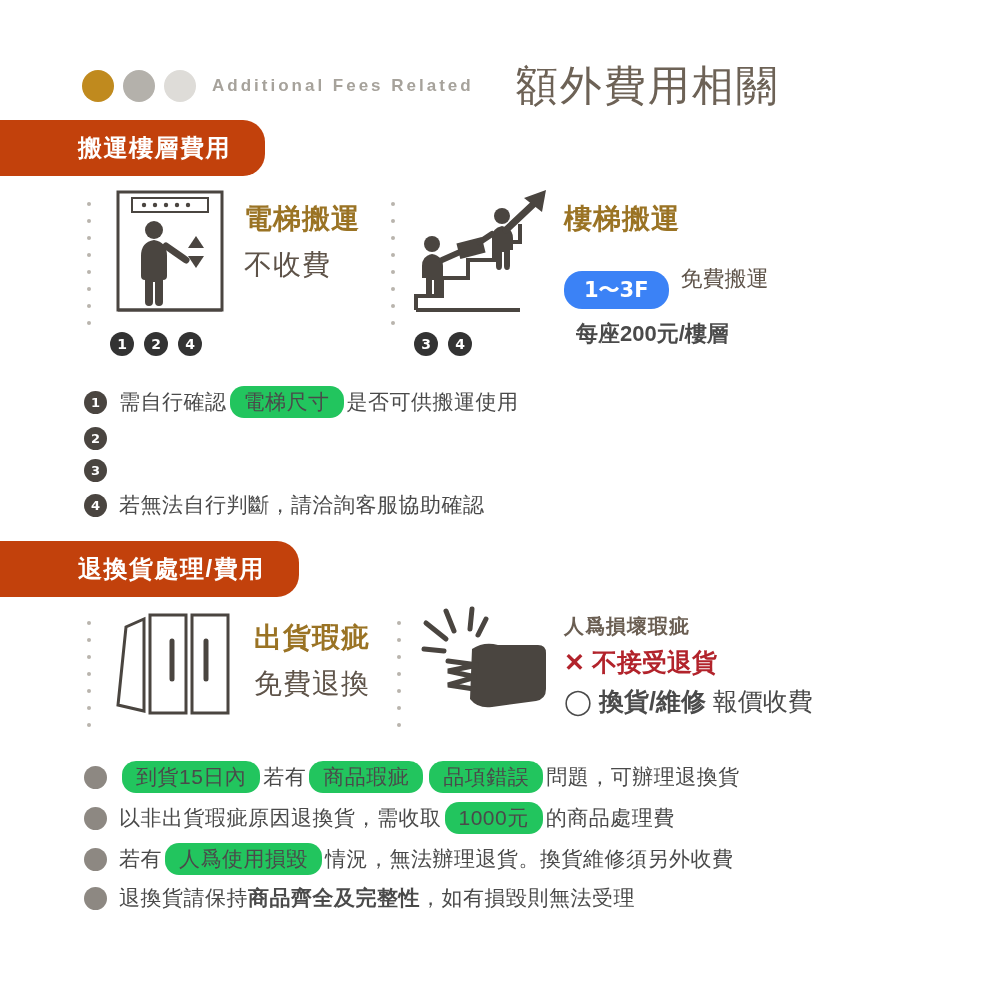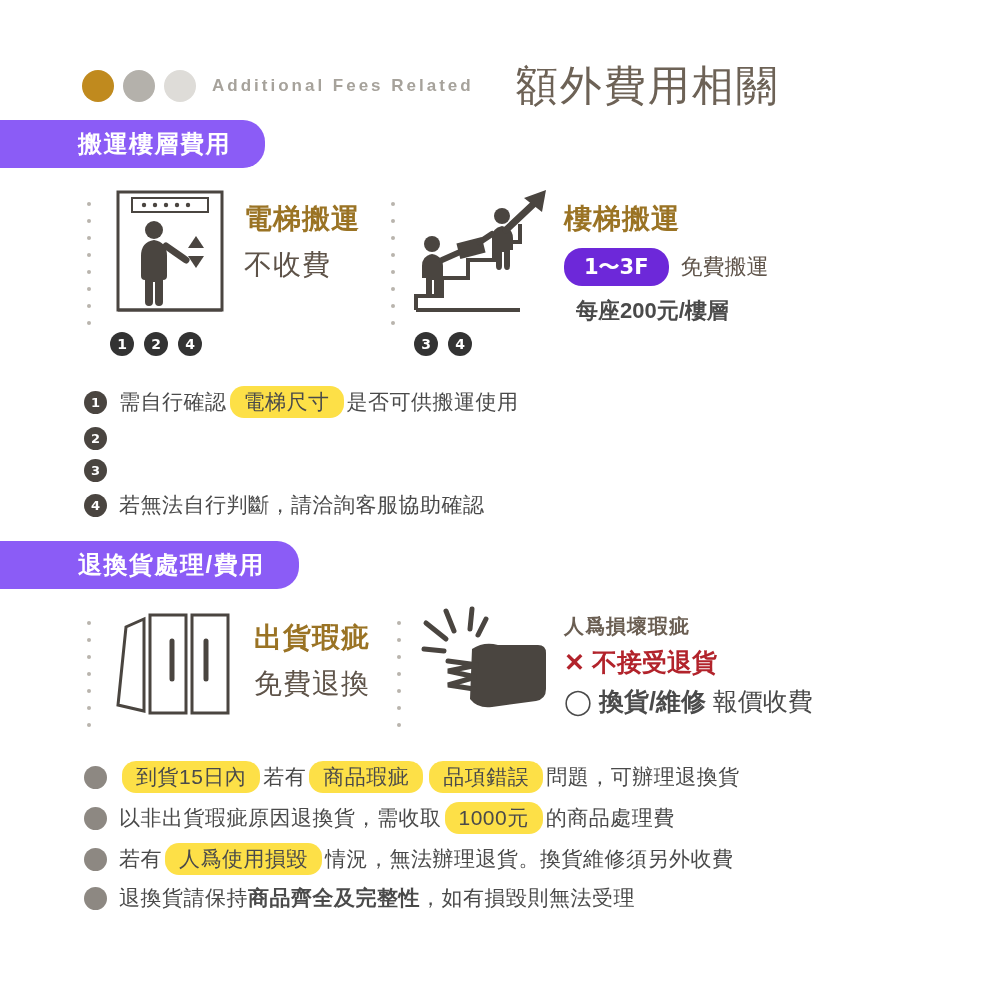--- a/index.html
+++ b/index.html
@@ -44,22 +44,22 @@
   
   .section-label {
     position: relative;
     height: 44px;
     display: flex;
     align-items: center;
   }
   .section-label .bar {
     position: absolute;
     left: 0; top: 0;
-    height: 48px;
-    background: #8b5cf6;
+    height: 56px;
+    background: #c2410c;
     border-radius: 0 22px 22px 0;
     display: flex;
     align-items: center;
   }
   .section-label .txt {
     color: #ffffff;
     font-size: 24px;
     font-weight: bold;
     letter-spacing: 1.5px;
     padding: 0 34px 0 78px;
@@ -99,41 +99,41 @@
   .pillrow { display: flex; align-items: center; margin-top: 10px; }
   .pill {
     border-radius: 18px;
     padding: 5px 20px;
     font-size: 21px;
     font-weight: bold;
     color: #fff;
     white-space: nowrap;
     font-family: "DejaVu Sans", "Liberation Sans", sans-serif;
   }
-  .pill.gray { background: #6d28d9; }
+  .pill.gray { background: #3b82f6; margin-top: 23px; }
   .pill.red { background: #b2232b; }
   .pill-after { font-size: 22px; color: #5e5349; margin-left: 12px; white-space: nowrap; }
   .pill-after.bold-dark { color: #4a4a4a; font-weight: bold; }
 
   
   .notes { padding-left: 84px; padding-top: 16px; }
   .note { display: flex; align-items: center; margin-bottom: 9px; }
   .note .bullet {
     width: 23px; height: 23px; border-radius: 50%;
     background: #4a4540; color: #fff;
     font-size: 13px; font-weight: bold;
     display: flex; align-items: center; justify-content: center;
     flex: 0 0 auto; margin-right: 12px;
     font-family: "DejaVu Sans", sans-serif;
   }
   .note .bullet.plain { background: #8d8882; }
   .note .txt { font-size: 21px; color: #4a4a4a; letter-spacing: 0.5px; white-space: nowrap; }
   .tag {
     display: inline-block;
-    background: #fde047;
+    background: #22c55e;
     border-radius: 14px;
     padding: 2px 14px;
     margin: 0 3px;
     font-size: 21px;
     color: #4a4a4a;
   }
   .strongtxt { font-weight: bold; }
 
   
   svg { display: block; }

